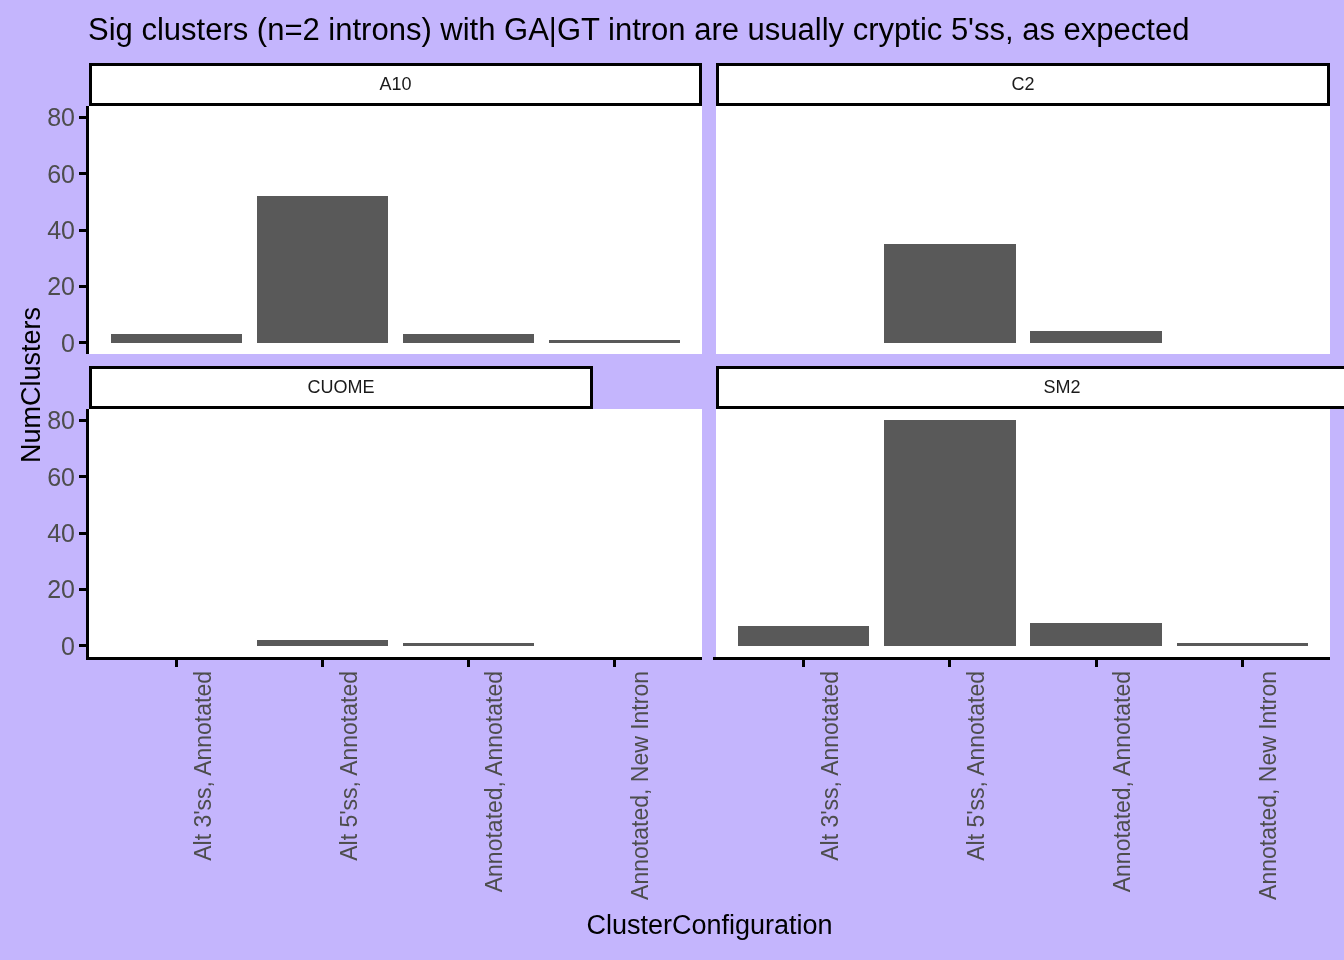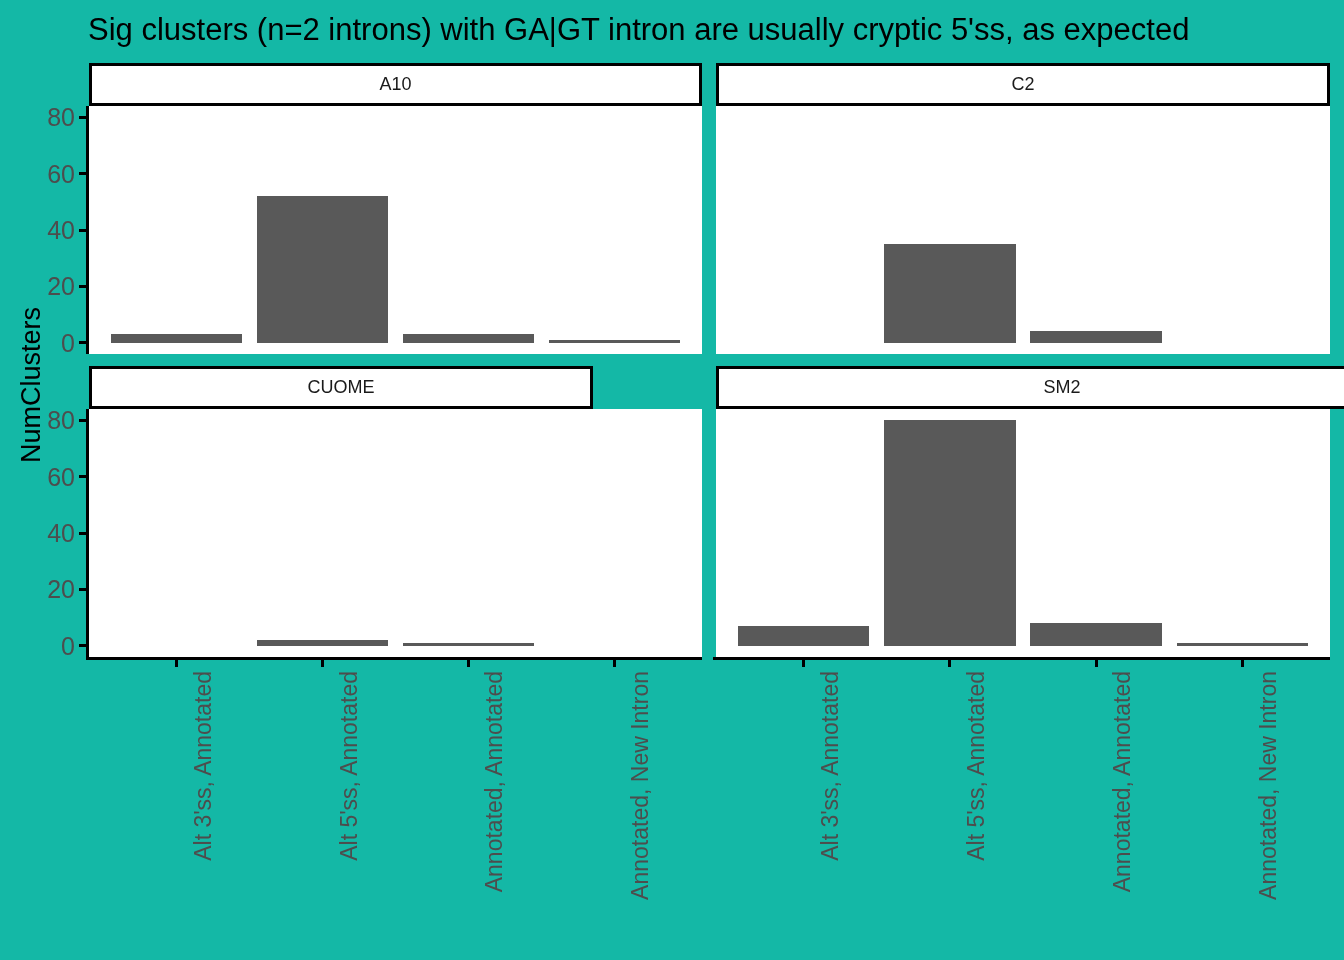--- a/index.html
+++ b/index.html
@@ -1,18 +1,18 @@
 <!DOCTYPE html>
 <html><head>
 <meta charset="utf-8">
 <style>
   html,body { margin:0; padding:0; background:#fff; }
   .figure {
     position:relative; width:1344px; height:960px;
-    overflow:hidden; background:#14b8a6;
+    overflow:hidden; background:#c4b5fd;
     font-family:"Liberation Sans", sans-serif;
   }
   .title {
     position:absolute; left:88px; top:12px;
     font-size:31px; color:#000; white-space:nowrap;
   }
   .y-axis-title {
     position:absolute; left:16px; top:463px;
     font-size:27px; color:#000; white-space:nowrap;
     transform-origin:0 0; transform:rotate(-90deg);
@@ -42,20 +42,21 @@
     font-size:23px; line-height:26px; color:#4D4D4D; white-space:nowrap;
     transform-origin:100% 0; transform:rotate(-90deg);
   }
 </style>
 </head>
 <body>
 
 <div class="figure">
   <div class="title">Sig clusters (n=2 introns) with GA|GT intron are usually cryptic 5'ss, as expected</div>
   <div class="y-axis-title">NumClusters</div>
+  <div class="x-axis-title">ClusterConfiguration</div>
   <div id="plot">
       <div class="strip" style="left: 89px; top: 63px; width: 613px; height: 43px; border-color: rgb(0, 0, 0);">
         <span class="strip-label">A10</span>
       </div>
       <div class="panel" style="left: 89px; top: 106px; width: 613px; height: 248px;"></div>
       <div class="bar" style="left: 110.893px; top: 334.273px; width: 131.357px; height: 8.45455px; background: rgb(89, 89, 89);"></div>
       <div class="bar" style="left: 256.845px; top: 196.182px; width: 131.357px; height: 146.545px; background: rgb(89, 89, 89);"></div>
       <div class="bar" style="left: 402.798px; top: 334.273px; width: 131.357px; height: 8.45455px; background: rgb(89, 89, 89);"></div>
       <div class="bar" style="left: 548.75px; top: 339.909px; width: 131.357px; height: 2.81818px; background: rgb(89, 89, 89);"></div>
       <div class="axis-line-y" style="left: 86px; top: 106px; height: 248px; background: rgb(0, 0, 0);"></div>

